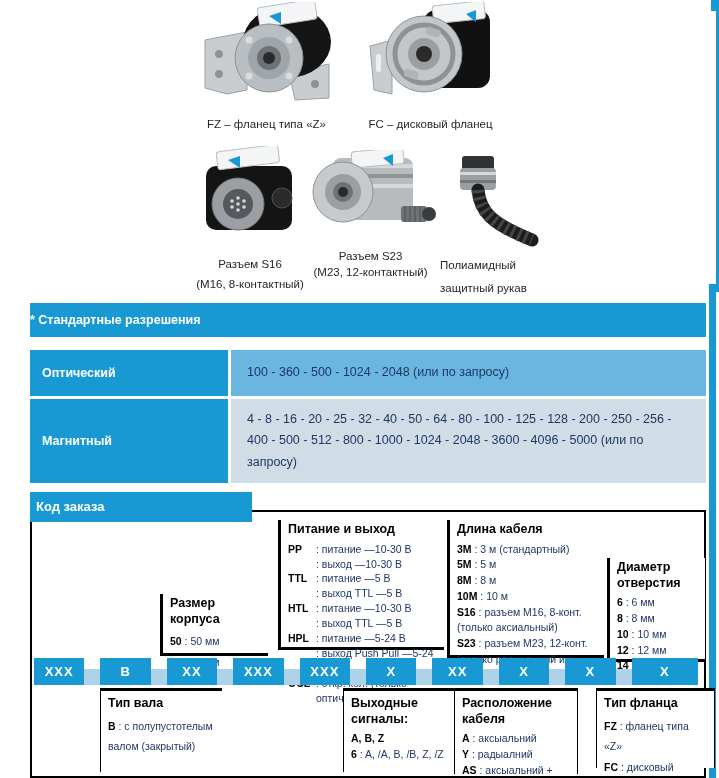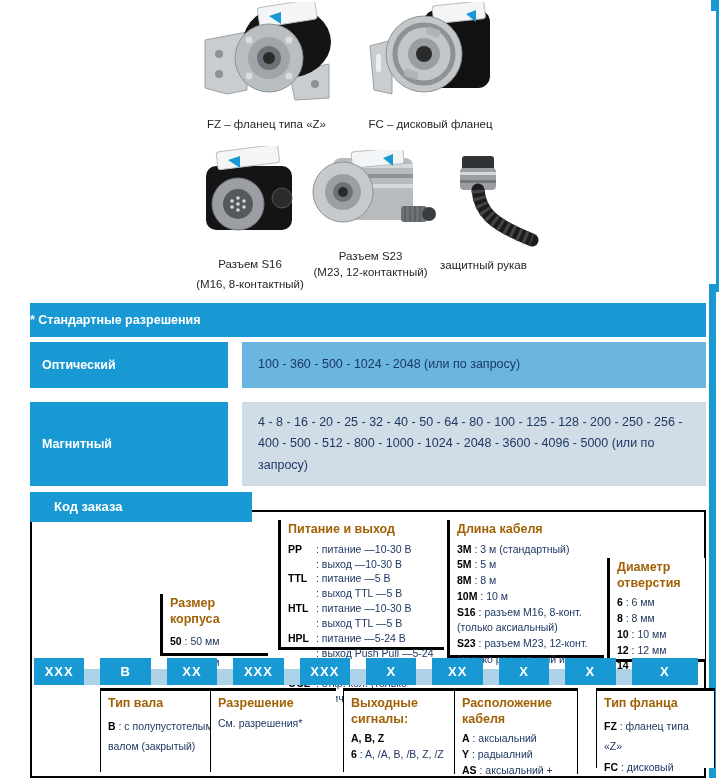--- a/index.html
+++ b/index.html
@@ -12,41 +12,41 @@
   .edge-bar{position:absolute;right:3px;top:284px;width:7px;height:494px;background:#1899d4;}
 
   
   .fig{position:absolute;text-align:center;}
   .caption{font-size:11.5px;color:#262626;margin-top:6px;line-height:20px;}
 
   
   .res-table{position:absolute;left:30px;top:303px;width:676px;}
   .res-header{height:34px;line-height:34px;background:#1899d4;color:#fff;
     font-weight:bold;font-size:12.5px;box-sizing:border-box;}
-  .res-rows{margin-top:5px;display:grid;grid-template-columns:198px 1fr;
-    grid-template-rows:46px 84px;gap:14px;}
+  .res-rows{margin-top:13px;display:grid;grid-template-columns:198px 1fr;
+    grid-template-rows:46px 84px;gap:3px;}
   .res-label{background:#1899d4;color:#fff;font-weight:bold;font-size:12.5px;
     display:flex;align-items:center;padding-left:12px;}
   .res-value{display:flex;align-items:center;font-size:12.5px;color:#1f3864;
     padding:16px 16px;line-height:1.7;}
   .res-value.v1{background:#6ab6e1;}
   .res-value.v2{background:#d0dde6;}
 
   
   .oc{position:absolute;left:30px;top:492px;width:676px;height:286px;}
   .oc-header{position:absolute;left:0;top:0;width:222px;height:30px;line-height:30px;
-    background:#1899d4;color:#fff;font-weight:bold;font-size:13px;padding-left:24px;
+    background:#1899d4;color:#fff;font-weight:bold;font-size:13px;padding-left:6px;
     box-sizing:border-box;z-index:3;}
   .oc-box{position:absolute;left:0;top:18px;width:672px;height:264px;border:2px solid #000;}
 
   .spec{position:absolute;box-sizing:border-box;padding:2px 5px 4px 7px;background:#fff;}
   .spec.top{border-left:3px solid #000;border-bottom:3px solid #000;}
   .spec.bot{border-top:3px solid #000;border-left:1px solid #000;padding-top:5px;}
   .spec.bot.rt{border-right:1px solid #000;}
-  .spec-title{font-weight:bold;font-size:12.5px;color:#a16207;margin-bottom:4px;line-height:1.25;}
+  .spec-title{font-weight:bold;font-size:12.5px;color:#000000;margin-bottom:4px;line-height:1.25;}
   .ln{font-size:10.5px;color:#1f3864;line-height:1.5;}
   .ln b{color:#000;font-weight:bold;}
   .wide .ln{line-height:1.95;}
   .kv{display:grid;grid-template-columns:28px 1fr;font-size:10.5px;color:#1f3864;line-height:1.42;}
   .kv b{color:#000;font-weight:bold;}
 
   
   .code-row{position:absolute;left:2px;top:146px;width:664px;height:27px;
     display:flex;align-items:center;}
   .ccell{display:flex;align-items:flex-end;flex:1;}
@@ -153,20 +153,21 @@
   <div class="fig" style="left:440px;top:152px;width:112px;text-align:left;">
     <svg width="108" height="96" viewBox="0 0 108 96">
       <rect x="22" y="4" width="32" height="14" rx="3" fill="#2f3336"></rect>
       <rect x="20" y="16" width="36" height="22" rx="4" fill="#9b9fa3"></rect>
       <rect x="20" y="20" width="36" height="3" fill="#d6d9db"></rect>
       <rect x="20" y="28" width="36" height="3" fill="#74797d"></rect>
       <path d="M38,38 C40,60 52,72 92,88" fill="none" stroke="#1c1c1c" stroke-width="13" stroke-linecap="round"></path>
       <path d="M38,38 C40,60 52,72 92,88" fill="none" stroke="#454545" stroke-width="13" stroke-dasharray="3 4"></path>
     </svg>
     <div class="caption" style="line-height:23px;margin-top:2px;">
+      <div>Полиамидный</div>
       <div>защитный рукав</div>
     </div>
   </div>
 
   <div class="res-table">
     <div class="res-header">* Стандартные разрешения</div>
     <div class="res-rows">
       <div class="res-label">Оптический</div>
       <div class="res-value v1">100 - 360 - 500 - 1024 - 2048 (или по запросу)</div>
       <div class="res-label">Магнитный</div>
@@ -300,25 +301,20 @@
 
           </div>
         </div>
 
       <div class="spec bot wide" style="left:68px;top:176px;width:122px;height:84px;">
         <div class="spec-title">Тип вала</div>
 
       <div class="ln"><b>B</b><span> : с полупустотелым валом (закрытый)</span></div>
         </div>
 
-      <div class="spec bot" style="left:178px;top:176px;width:126px;height:84px;">
-        <div class="spec-title">Разрешение</div>
-
-      <div class="ln"><b></b><span>См. разрешения*</span></div>
-        </div>
 
       <div class="spec bot" style="left:311px;top:176px;width:124px;height:84px;">
         <div class="spec-title">Выходные сигналы:</div>
 
       <div class="ln"><b>A, B, Z</b><span></span></div>
           <div class="ln"><b>6</b><span> :  A, /A, B, /B, Z, /Z</span></div>
         </div>
 
       <div class="spec bot rt" style="left:422px;top:176px;width:124px;height:86px;">
         <div class="spec-title">Расположение кабеля</div>

